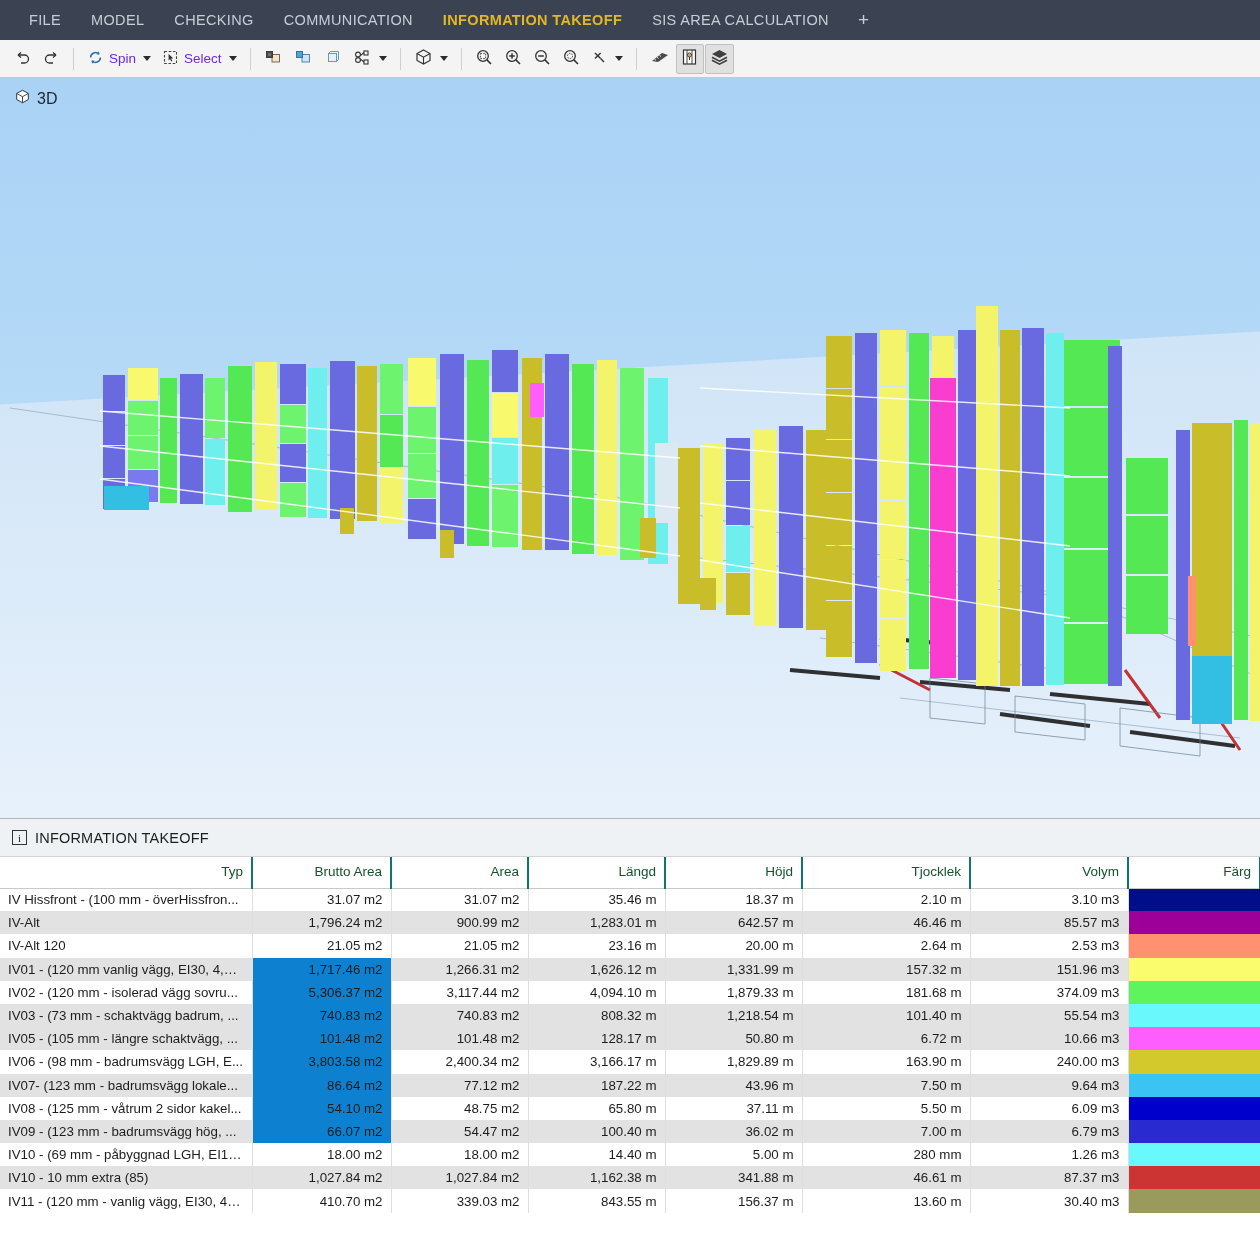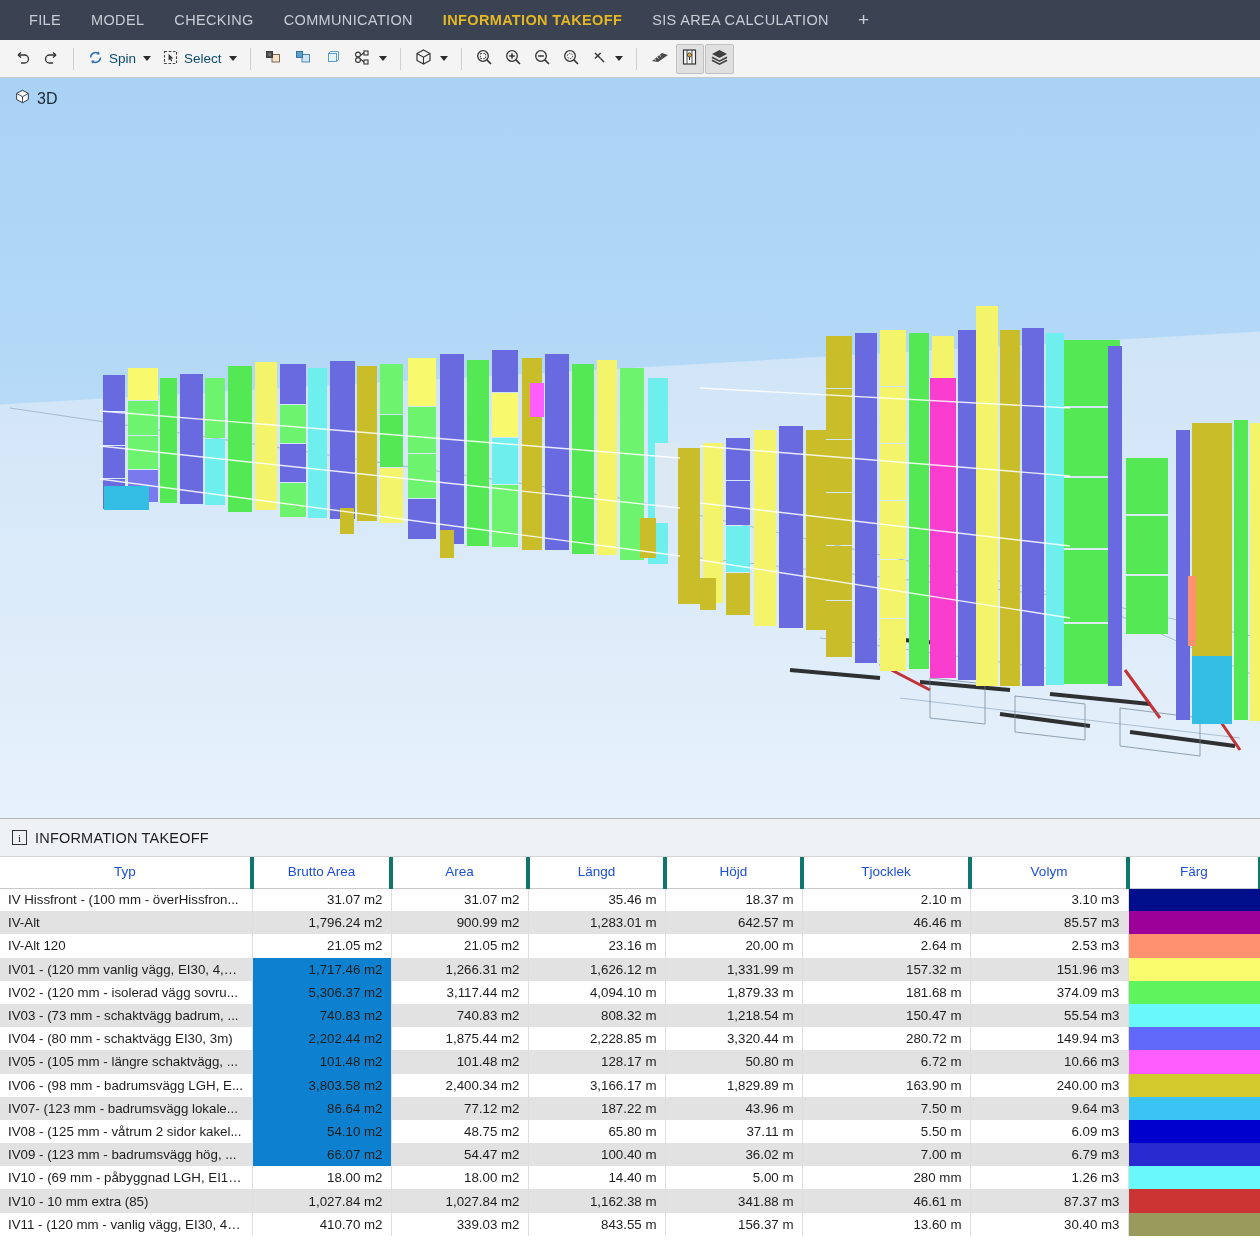--- a/index.html
+++ b/index.html
@@ -59,21 +59,21 @@
   }
   .tb-btn.pressed { background: #e0e0e0; border-color: #c0c0c0; }
   .tb-sep { width: 1px; height: 22px; background: #cfcfcf; margin: 0 7px; }
   .caret {
     width: 0; height: 0;
     border-left: 4.5px solid transparent;
     border-right: 4.5px solid transparent;
     border-top: 5.5px solid #2b2b2b;
     margin-left: 2px;
   }
-  .tb-label { font-size: 13.5px; color: #0c4a6e; }
+  .tb-label { font-size: 13.5px; color: #6d28d9; }
 
   
   #viewport {
     position: relative;
     height: 740px;
     background: linear-gradient(180deg,#a9d2f5 0%, #b9dcf8 55%, #cfe7fb 100%);
     overflow: hidden;
   }
   #view-label {
     position: absolute; top: 10px; left: 14px;
@@ -101,26 +101,26 @@
   .info-glyph {
     width: 15px; height: 15px; border: 1px solid #333;
     display: flex; align-items: center; justify-content: center;
     font-size: 11px; font-family: "Liberation Serif", serif; color: #222;
   }
 
   #grid-wrap { flex: 1; overflow: hidden; position: relative; }
   table.grid { border-collapse: collapse; table-layout: fixed; width: 1260px; }
   table.grid th {
     background: #fff;
-    border-right: 4px solid #0f766e;
+    border-right: 2px solid #0f766e;
     border-bottom: 1px solid #c9c9c9;
     font-weight: normal;
     font-size: 13.5px;
-    color: #1d4ed8;
-    text-align: center;
+    color: #14532d;
+    text-align: right;
     padding: 6px 8px 7px 8px;
     height: 31px;
   }
   table.grid td {
     border-right: 1px solid #dedede;
     font-size: 13.3px;
     color: #1d1d1d;
     padding: 3px 8px;
     height: 23.2px;
     white-space: nowrap;
@@ -584,33 +584,23 @@
             <td class="num">181.68 m</td>
             <td class="num">374.09 m3</td>
             <td class="swatch" style="background: rgb(94, 244, 94);"></td>
           </tr>
           <tr class="even">
             <td class="typ">IV03 - (73 mm - schaktvägg badrum, ...</td>
             <td class="num sel">740.83 m2</td>
             <td class="num">740.83 m2</td>
             <td class="num">808.32 m</td>
             <td class="num">1,218.54 m</td>
-            <td class="num">150.47 m</td>
+            <td class="num">101.40 m</td>
             <td class="num">55.54 m3</td>
             <td class="swatch" style="background: rgb(105, 249, 253);"></td>
-          </tr>
-          <tr class="odd">
-            <td class="typ">IV04 - (80 mm - schaktvägg EI30, 3m)</td>
-            <td class="num sel">2,202.44 m2</td>
-            <td class="num">1,875.44 m2</td>
-            <td class="num">2,228.85 m</td>
-            <td class="num">3,320.44 m</td>
-            <td class="num">280.72 m</td>
-            <td class="num">149.94 m3</td>
-            <td class="swatch" style="background: rgb(96, 105, 249);"></td>
           </tr>
           <tr class="even">
             <td class="typ">IV05 - (105 mm - längre schaktvägg, ...</td>
             <td class="num sel">101.48 m2</td>
             <td class="num">101.48 m2</td>
             <td class="num">128.17 m</td>
             <td class="num">50.80 m</td>
             <td class="num">6.72 m</td>
             <td class="num">10.66 m3</td>
             <td class="swatch" style="background: rgb(253, 94, 253);"></td>

